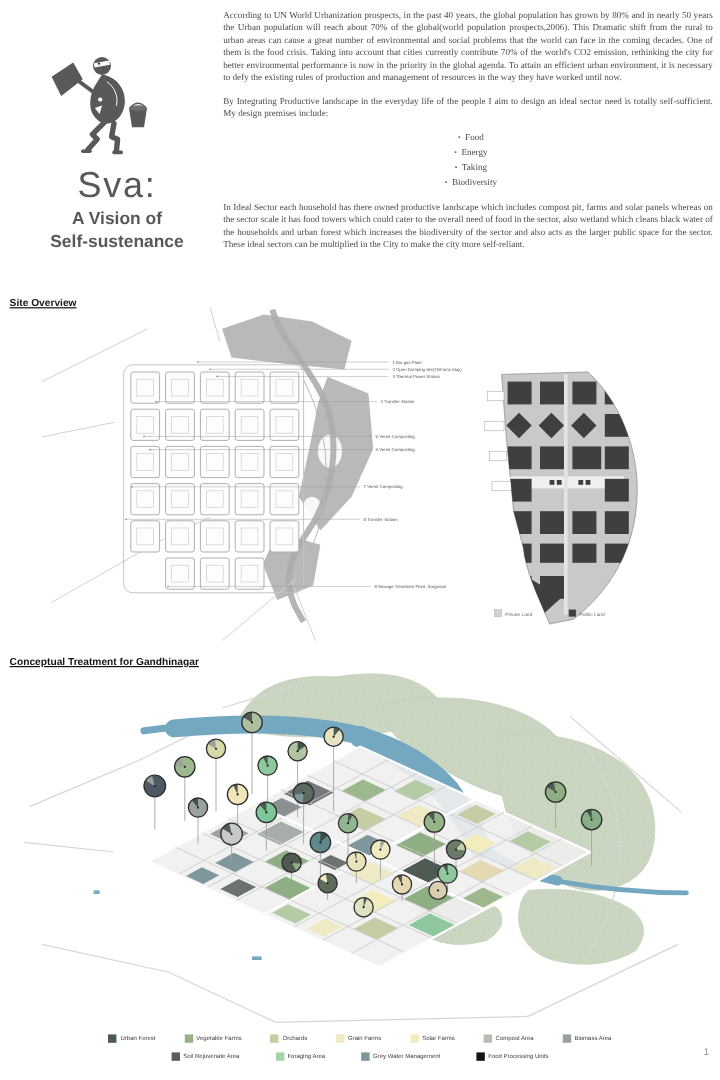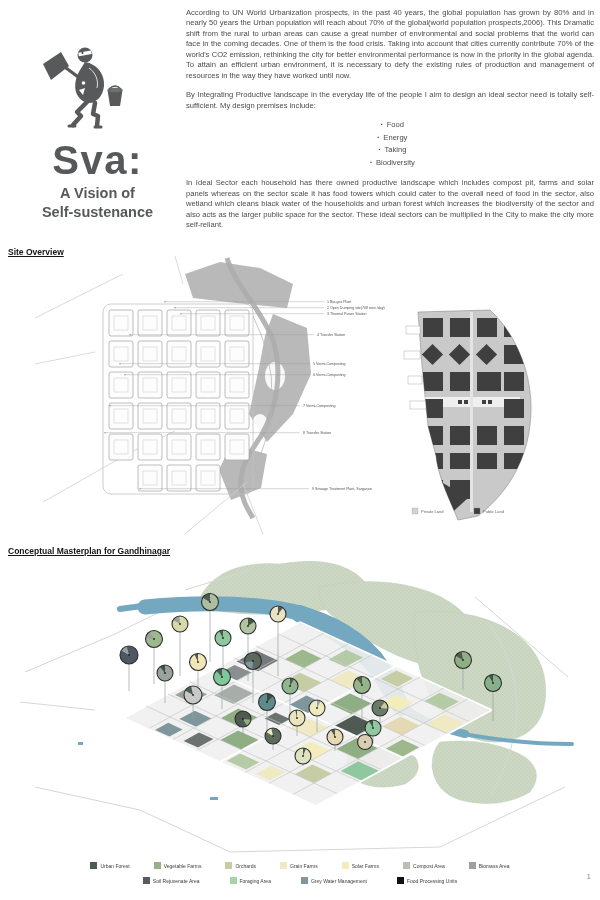--- a/index.html
+++ b/index.html
@@ -1,25 +1,25 @@
 <!DOCTYPE html>
 <html><head>
 <meta charset="utf-8">
 <style>
   html,body{margin:0;padding:0;background:#e8e8e8;}
   .page{position:relative;width:600px;height:900px;background:#ffffff;margin:0 auto;
         font-family:"Liberation Sans",sans-serif;overflow:hidden;}
   
   .brand{position:absolute;left:15px;top:140px;width:165px;text-align:center;color:#57585a;}
-  .brand-title{font-size:40px;font-weight:bold;letter-spacing:1.5px;line-height:1;}
+  .brand-title{font-size:30px;font-weight:normal;letter-spacing:1.5px;line-height:1;}
   .brand-sub{font-size:14.5px;font-weight:bold;line-height:1.3;margin-top:4px;}
   .logo-svg{position:absolute;left:35px;top:40px;}
   
   .body-text{position:absolute;left:186px;top:8px;width:408px;font-size:7.6px;line-height:1.38;
-             color:#4b4b4b;text-align:justify;}
+             color:#4b4b4b;text-align:justify;font-family:Liberation Serif, serif;}
   .body-text p{margin:0 0 9px 0;}
   ul.premises{list-style:none;margin:2px 0 10px 5px;padding:0;text-align:left;}
   ul.premises li{margin:0 0 2px 0;text-align:center;}
   ul.premises li::before{content:"▪";font-size:5px;margin-right:4px;vertical-align:1px;color:#4b4b4b;}
   
   .section-heading{position:absolute;left:8px;font-size:8.5px;font-weight:bold;color:#141414;
                    text-decoration:underline;}
   #heading-site{top:247px;}
   #heading-masterplan{top:546px;}
   
@@ -80,21 +80,21 @@
     <ul class="premises" id="premises">
         <li>Food</li>
         <li>Energy</li>
         <li>Taking</li>
         <li>Biodiversity</li>
       </ul>
     <p>In Ideal Sector each household has there owned productive landscape which includes compost pit, farms and solar panels whereas on the sector scale it has food towers which could cater to the overall need of food in the sector, also wetland which cleans black water of the households and urban forest which increases the biodiversity of the sector and also acts as the larger public space for the sector. These ideal sectors can be multiplied in the City to make the city more self-reliant.</p>
   </div>
 
   <div class="section-heading" id="heading-site">Site Overview</div>
-  <div class="section-heading" id="heading-masterplan">Conceptual Masterplan for Gandhinagar</div>
+  <div class="section-heading" id="heading-masterplan">Conceptual Treatment for Gandhinagar</div>
 
   <svg class="sitemap-svg" width="380" height="278" viewBox="0 0 380 278">
     <g>
       <path d="M150,18 L185,6 L225,12 L258,28 L252,52 L210,48 L158,42 Z" fill="#b9b9b9"></path>
       <path d="M238,58 L272,72 L276,118 L258,158 L232,186 L214,158 L224,112 L230,80 Z" fill="#b9b9b9"></path>
       <path d="M196,188 L232,198 L226,232 L196,244 L184,214 Z" fill="#b9b9b9"></path>
       <ellipse cx="240" cy="120" rx="10" ry="14" fill="#ffffff" opacity="0.9"></ellipse>
       <ellipse cx="225" cy="168" rx="8" ry="10" fill="#ffffff" opacity="0.9"></ellipse>
       <path d="M192,2 C200,30 226,52 238,84 C248,116 242,152 226,180 C214,198 204,212 206,232 C207,244 212,252 218,262" fill="none" stroke="#adadad" stroke-width="5" opacity="0.9"></path>
     </g>

